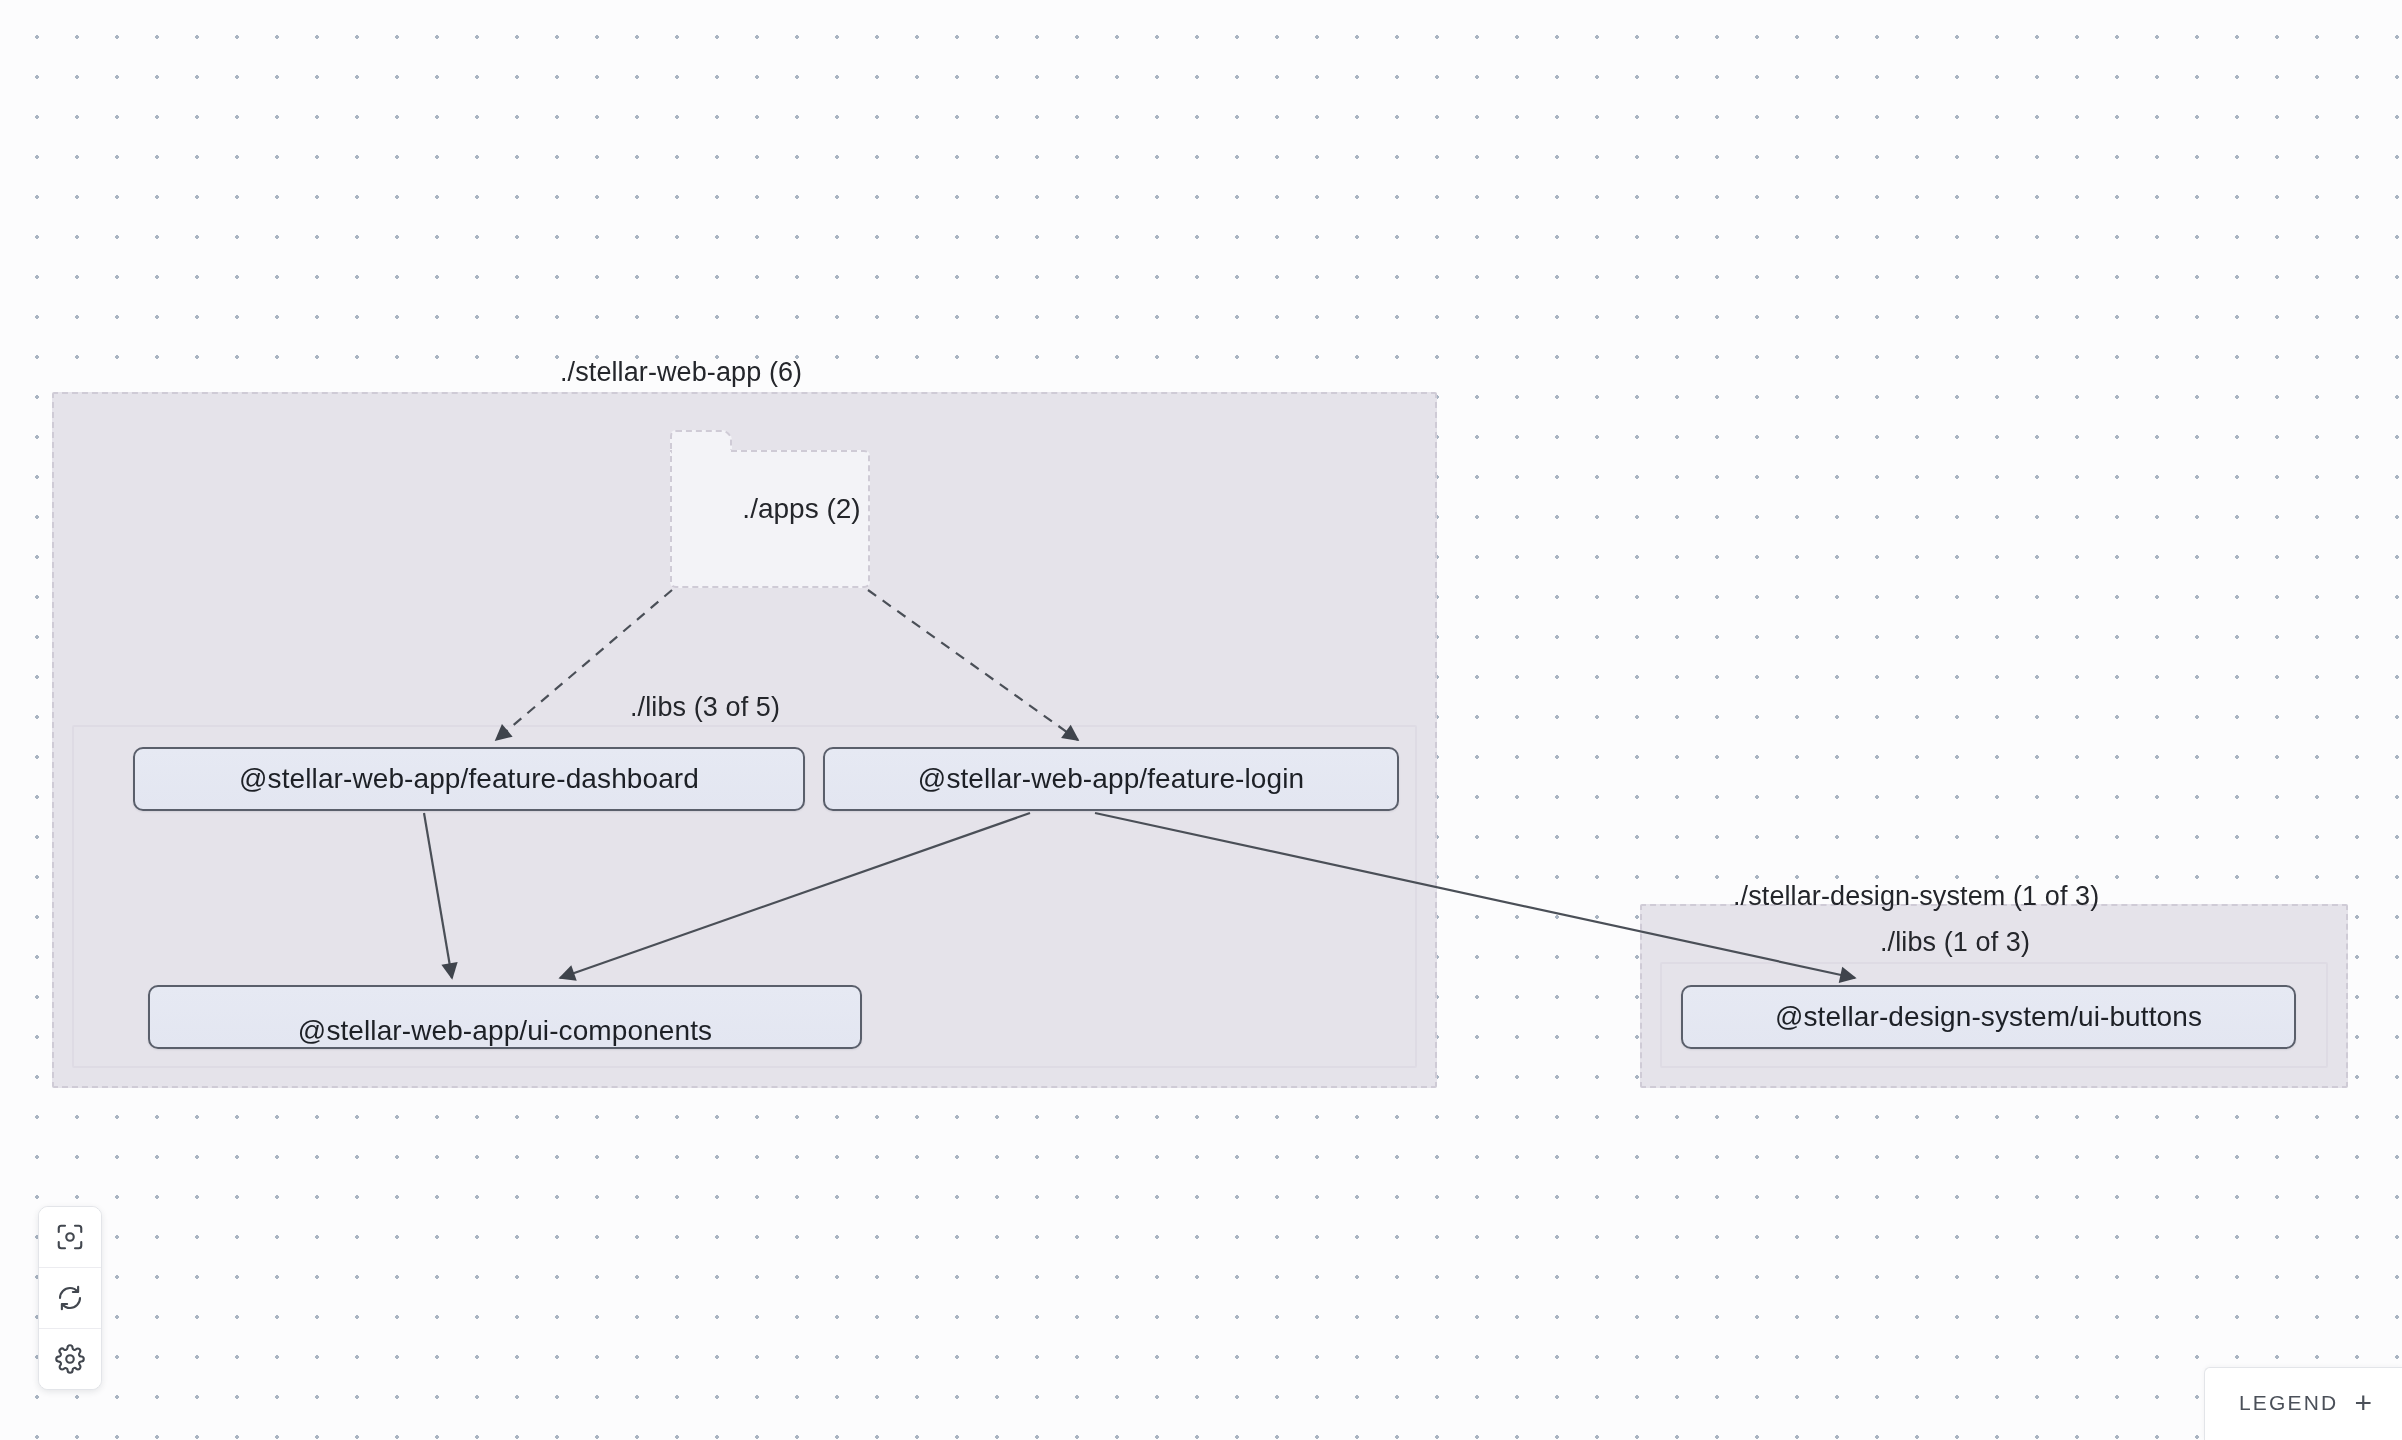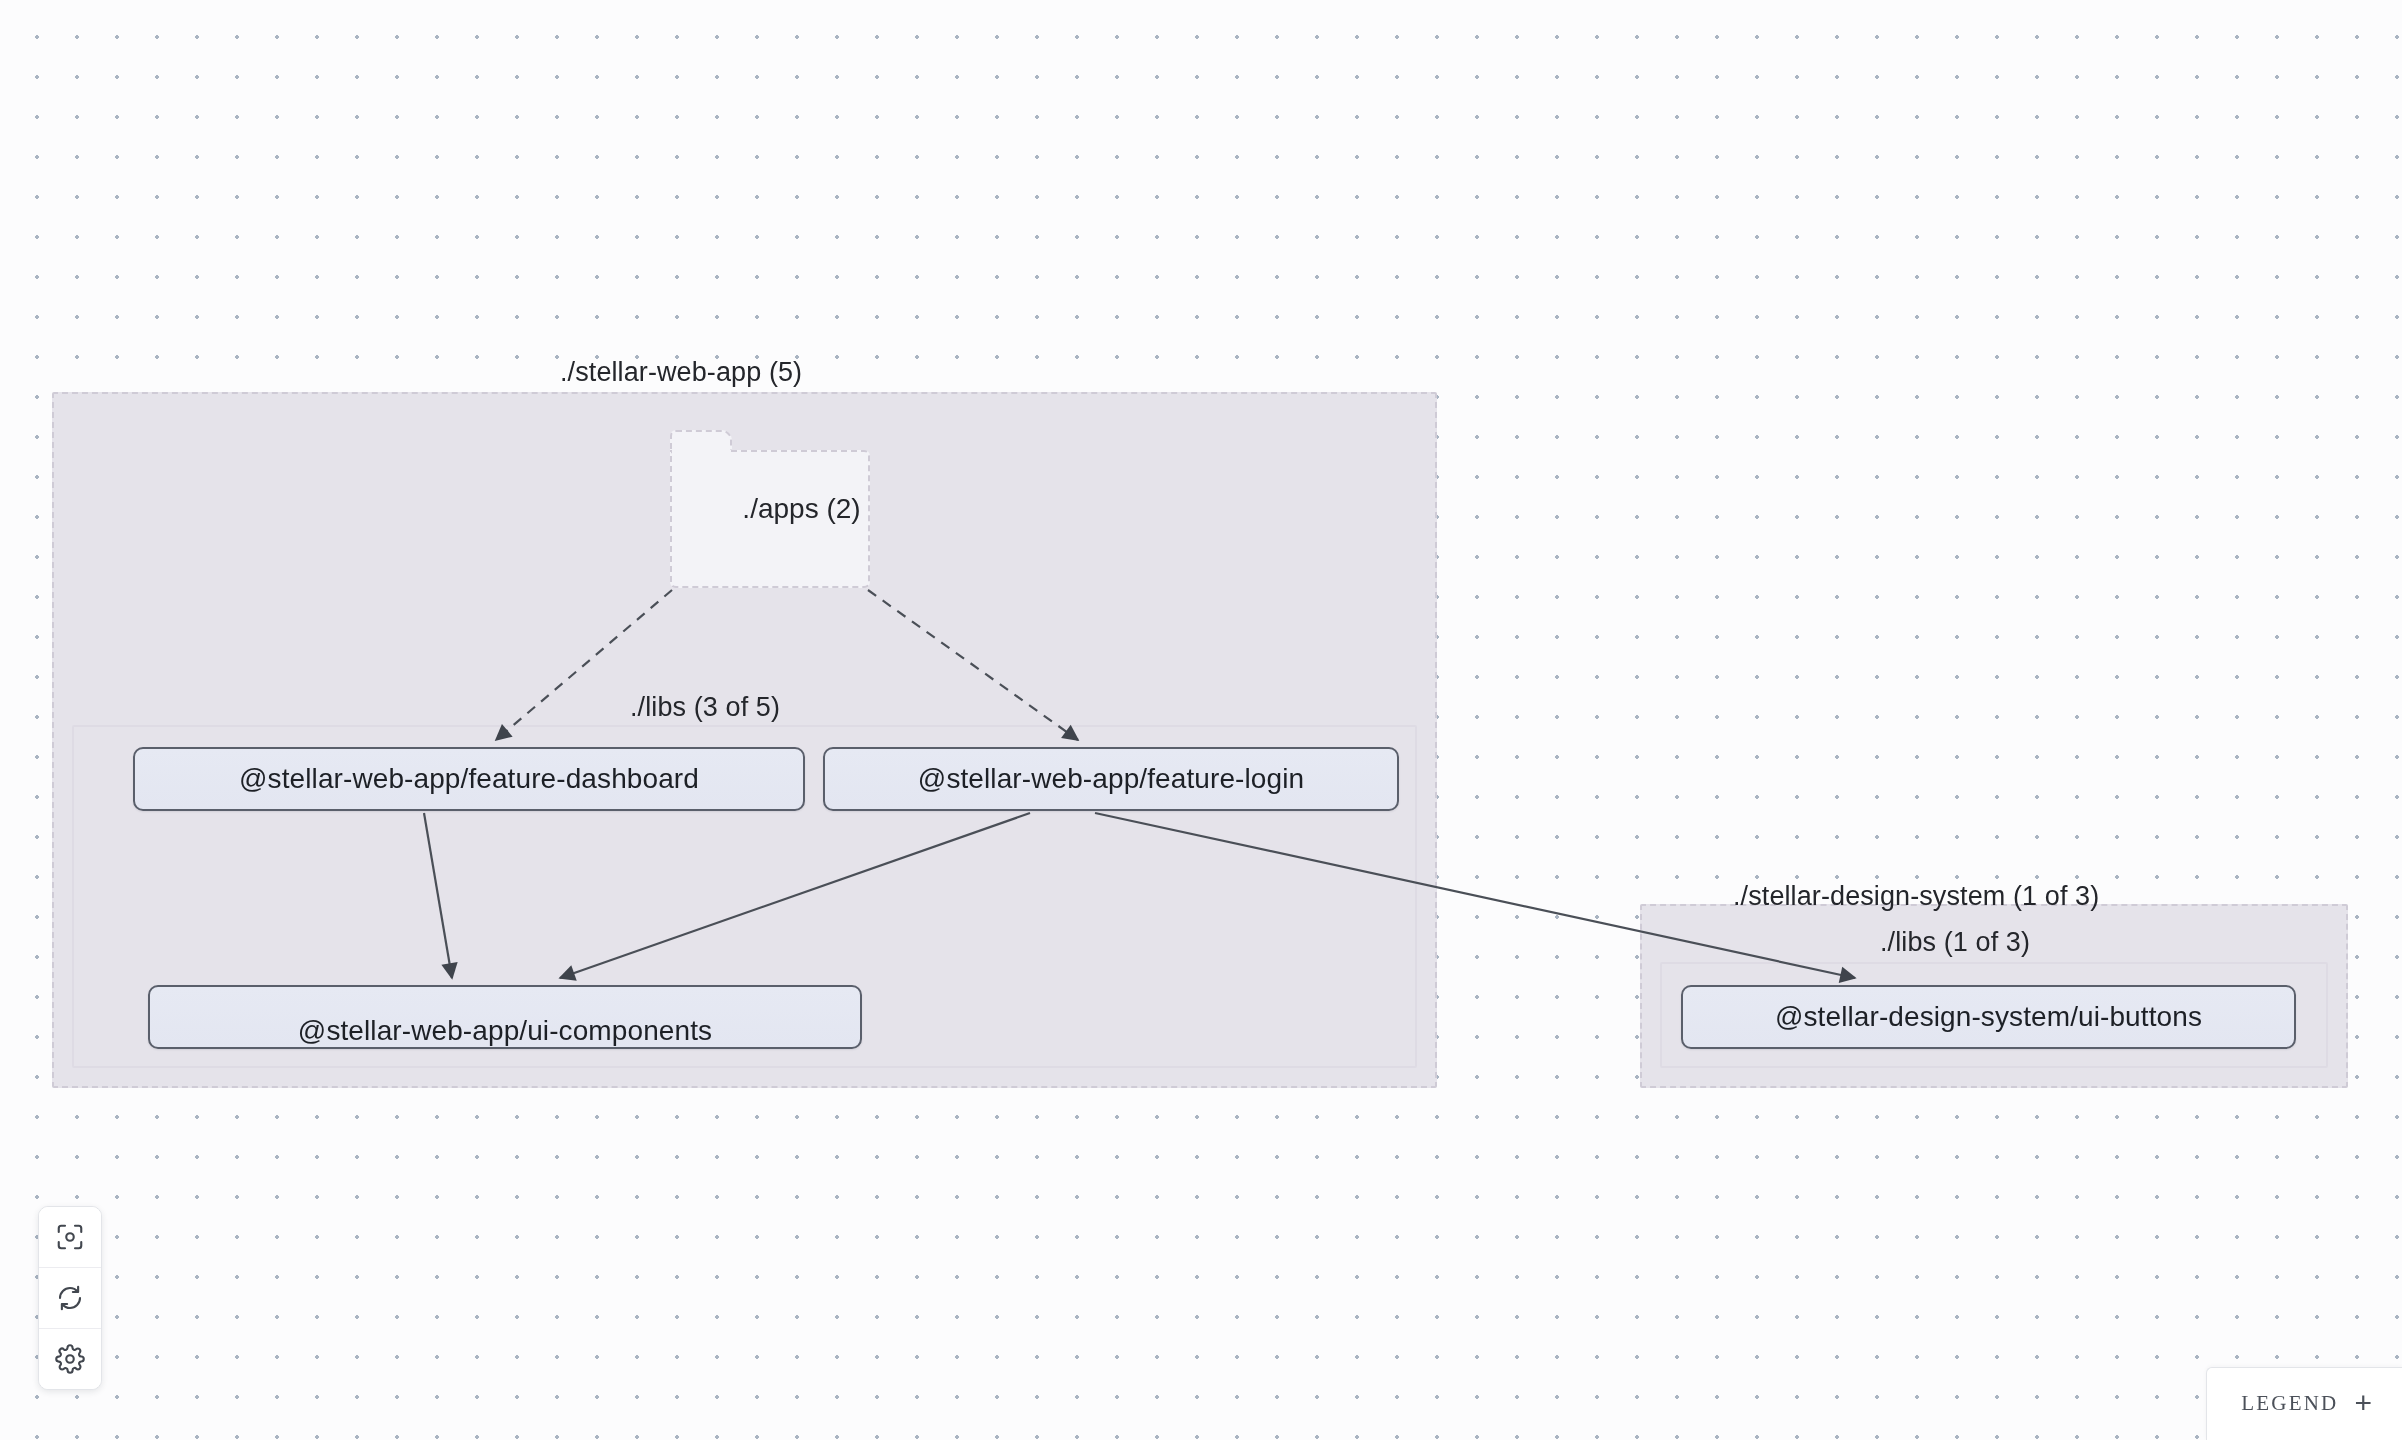--- a/index.html
+++ b/index.html
@@ -161,36 +161,36 @@
     display: flex;
     align-items: center;
     gap: 16px;
     cursor: pointer;
     box-shadow: 0 -1px 4px rgba(30,35,45,0.04);
   }
   #legend .legend-text {
     font-size: 21px;
     letter-spacing: 2.2px;
     color: #4b5059;
-    font-family: Liberation Serif, serif;
+    font-family: Liberation Sans, sans-serif;
   }
   #legend .plus {
     font-size: 30px;
     color: #4b5059;
     line-height: 1;
     font-weight: 300;
   }
 </style>
 </head>
 <body>
 
 <div id="canvas">
 
   <div class="group" id="g0" style="left: 52px; top: 392px; width: 1385px; height: 696px;"></div>
-  <div class="group-label" id="g0l" style="left: 560px; top: 357px;">./stellar-web-app (5)</div>
+  <div class="group-label" id="g0l" style="left: 560px; top: 357px;">./stellar-web-app (6)</div>
 
   <div class="group inner" id="g1" style="left: 72px; top: 725px; width: 1345px; height: 343px;"></div>
   <div class="group-label" id="g1l" style="left: 630px; top: 692px;">./libs (3 of 5)</div>
 
   <div class="group" id="g2" style="left: 1640px; top: 904px; width: 708px; height: 184px;"></div>
   <div class="group-label" id="g2l" style="left: 1733px; top: 869px; margin-top: 12px;">./stellar-design-system (1 of 3)</div>
 
   <div class="group inner" id="g3" style="left: 1660px; top: 962px; width: 668px; height: 106px;"></div>
   <div class="group-label" id="g3l" style="left: 1880px; top: 927px;">./libs (1 of 3)</div>
 

